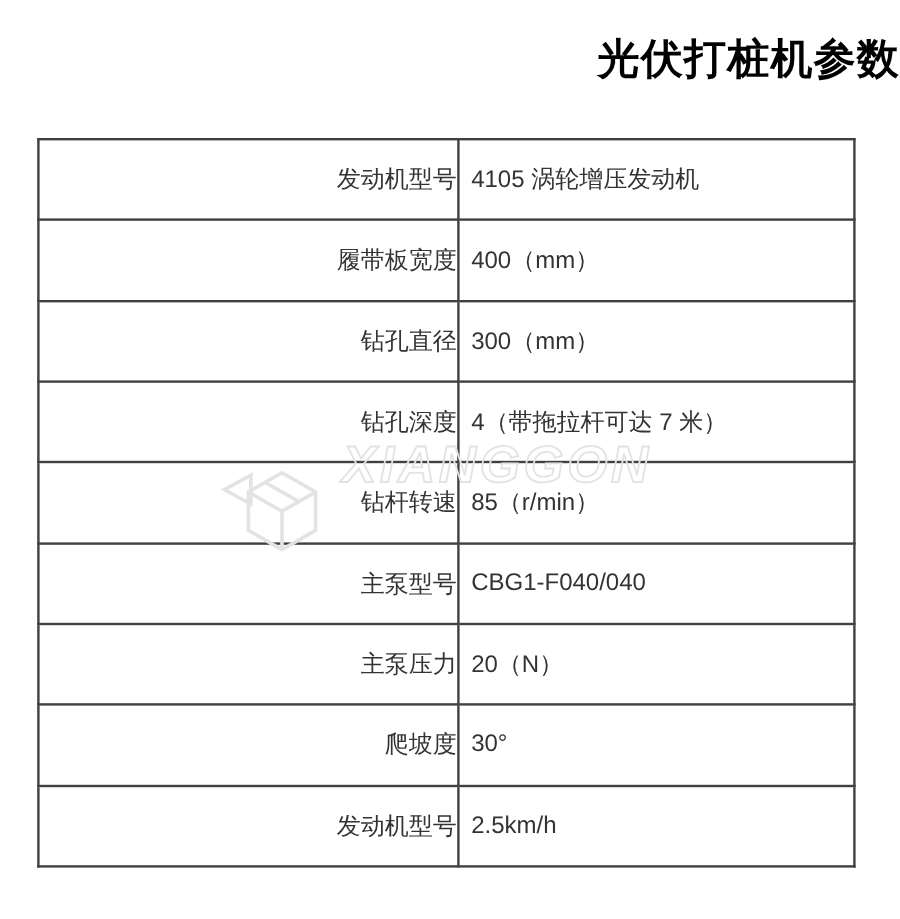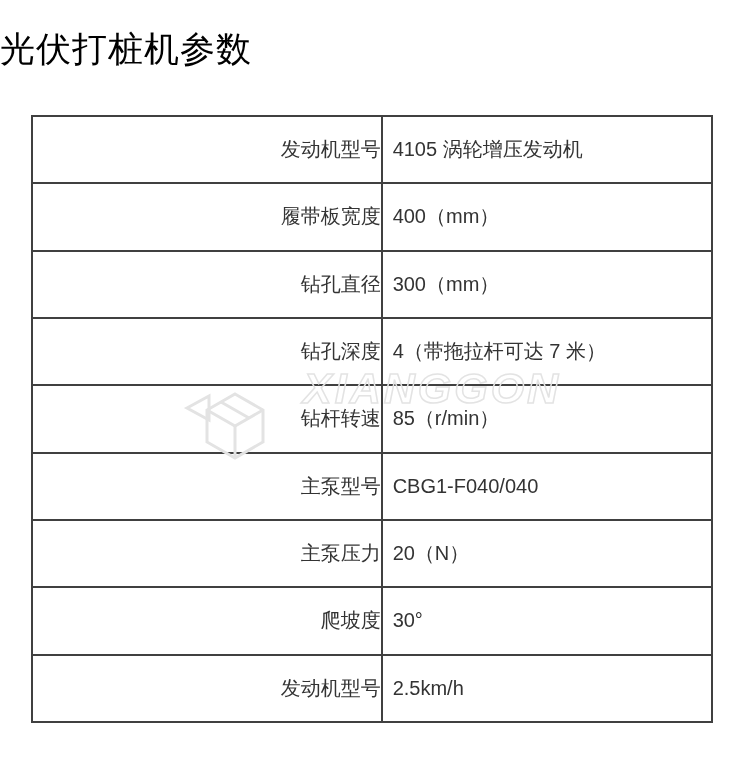--- a/index.html
+++ b/index.html
@@ -12,23 +12,23 @@
   .sheet {
     position: relative;
     width: 750px; height: 766px;
     background: #ffffff;
   }
   .page-title {
     position: absolute;
     top: 28px; left: 0;
     width: 100%;
     margin: 0;
-    text-align: left;
+    text-align: right;
     font-family: "Liberation Serif", "DejaVu Serif", serif;
-    font-weight: 400;
+    font-weight: 700;
     font-size: 35px;
     line-height: 44px;
     color: #000000;
     letter-spacing: 1px;
   }
   table.spec-table {
     position: absolute;
     top: 115px; left: 31px;
     width: 682px; height: 608px;
     border-collapse: collapse;
@@ -60,21 +60,21 @@
   .wm-cn {
     font-size: 56px;
     line-height: 58px;
     font-weight: 700;
     letter-spacing: 10px;
     color: transparent;
     -webkit-text-stroke: 1.5px #e3e3e3;
   }
   .wm-en {
     margin-top: -6px;
-    margin-left: 22px;
+    margin-left: 4px;
     font-size: 43px;
     line-height: 48px;
     font-weight: 700;
     font-style: italic;
     letter-spacing: 3px;
     color: transparent;
     -webkit-text-stroke: 1.5px #e3e3e3;
   }
 </style>
 </head>

